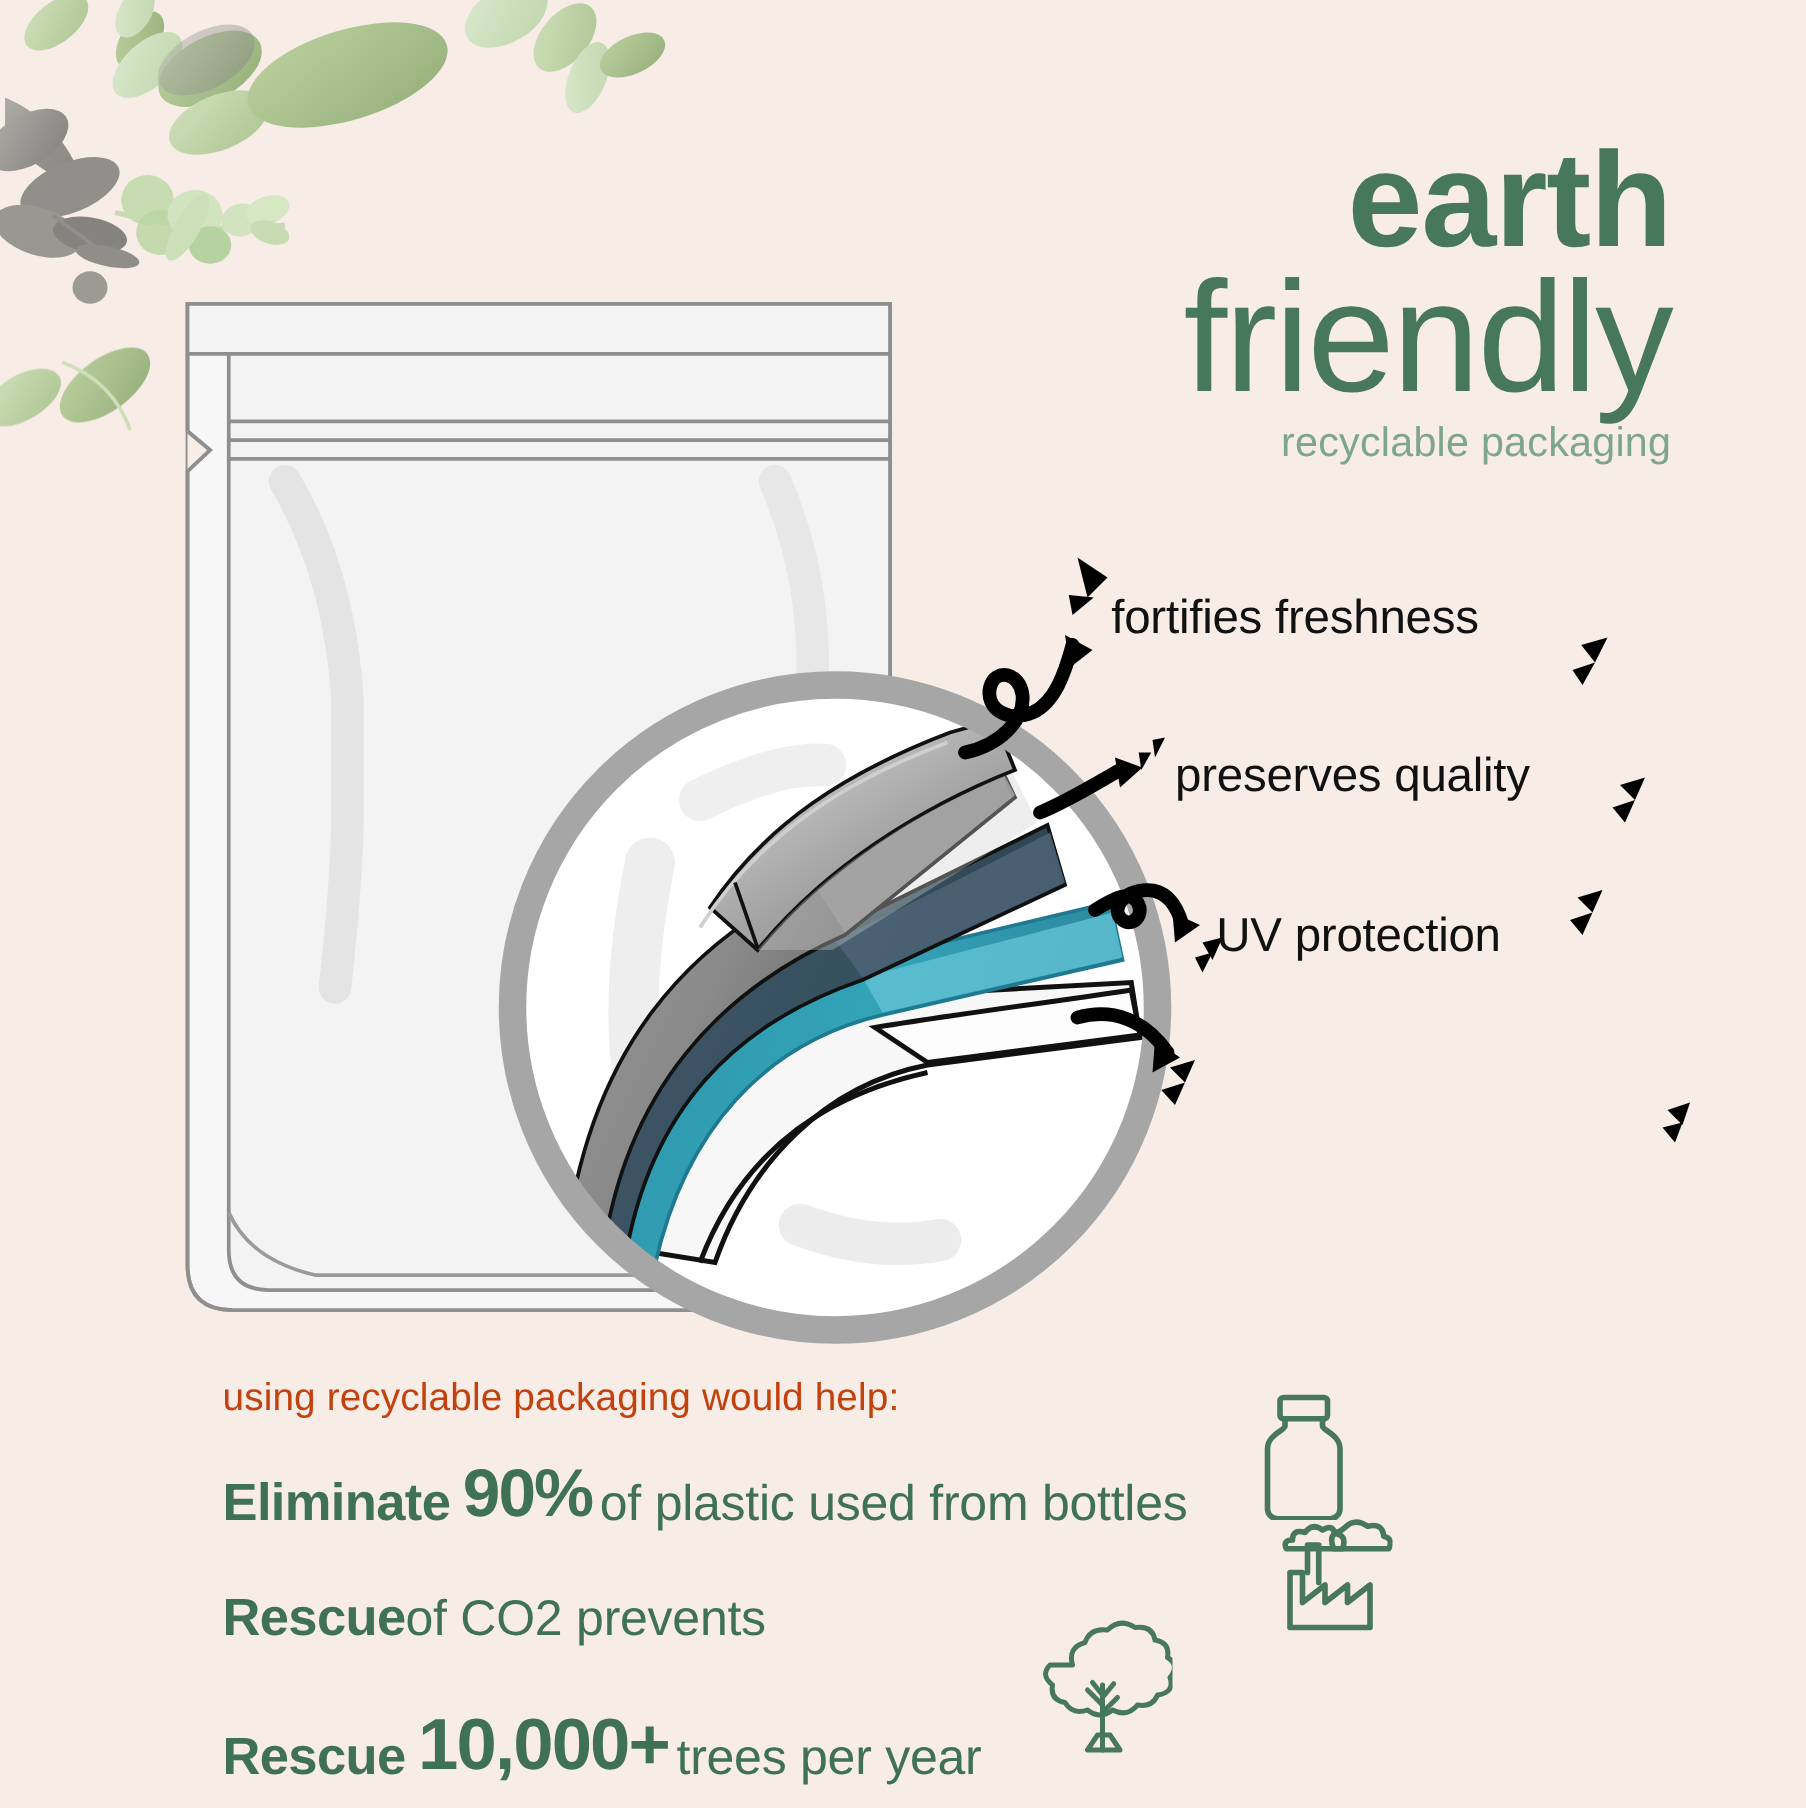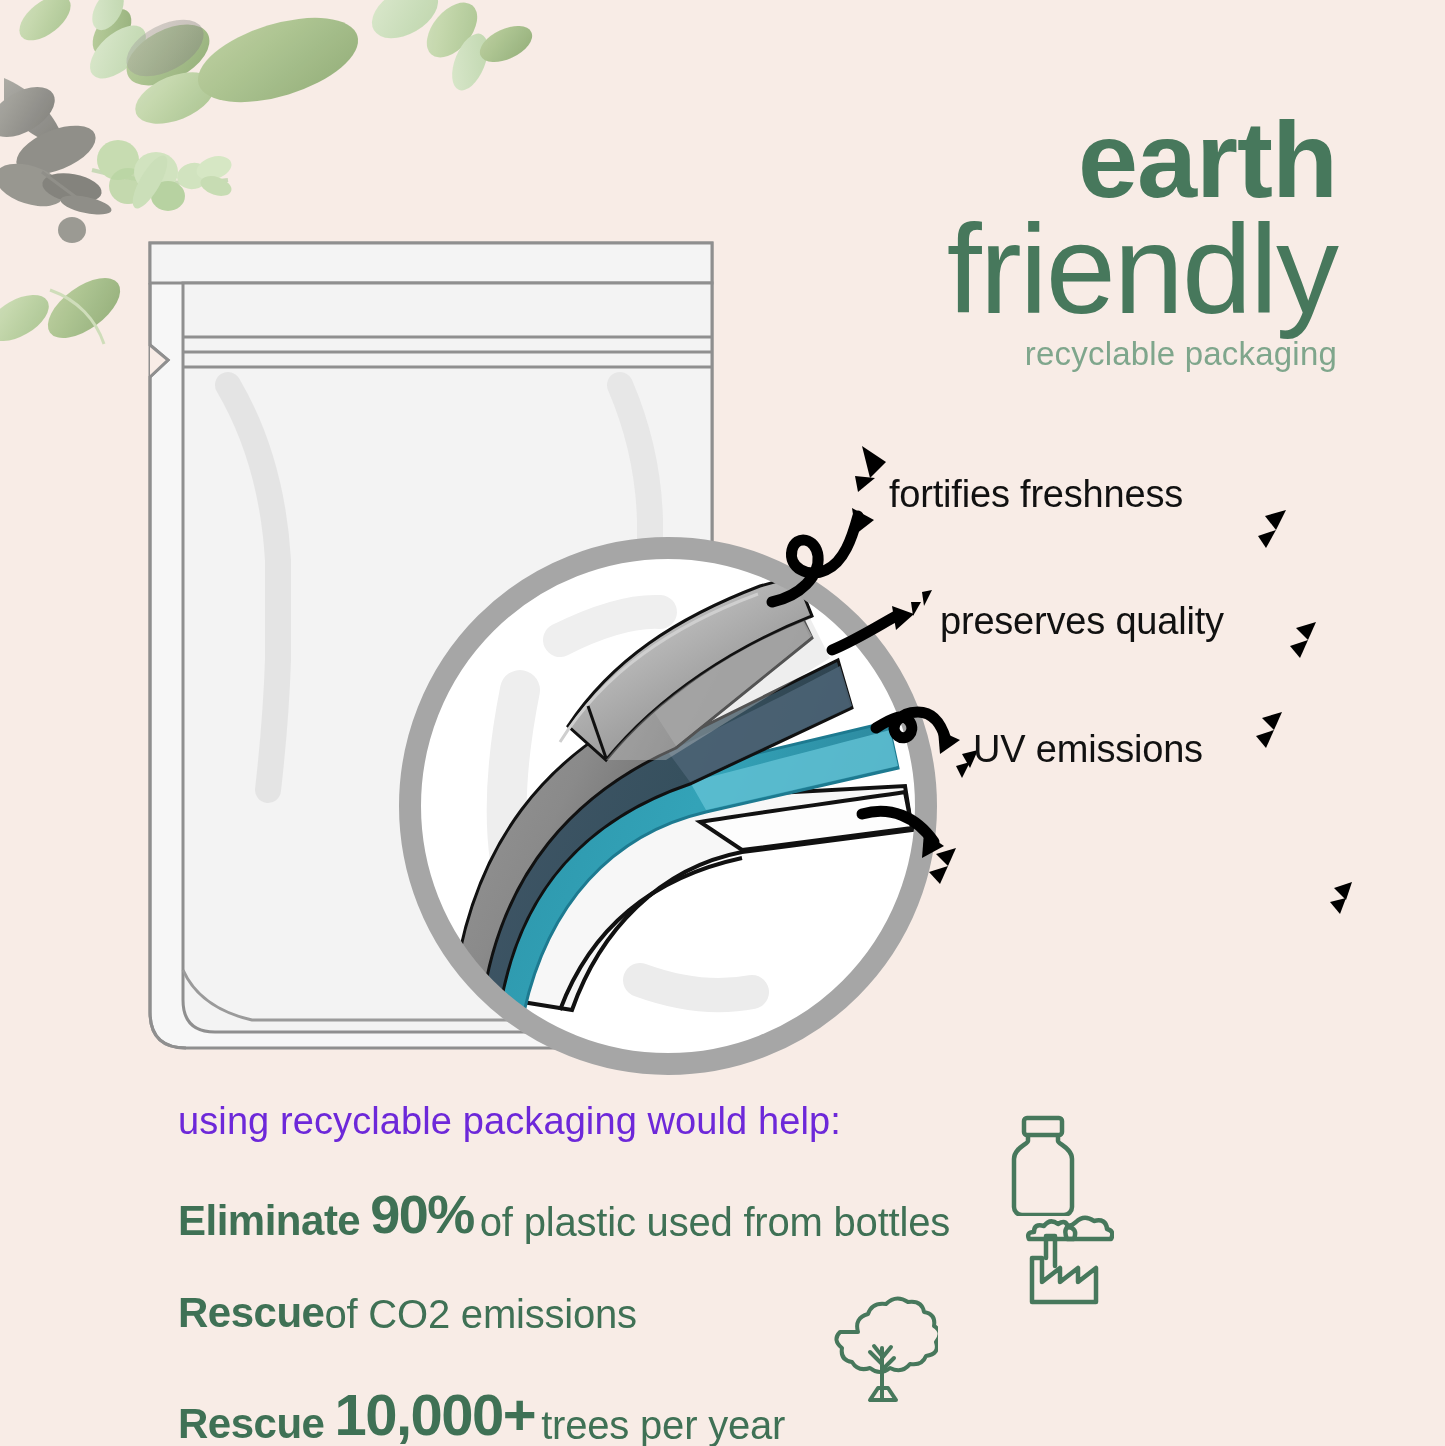--- a/index.html
+++ b/index.html
@@ -63,24 +63,24 @@
     letter-spacing:-0.2px;
   }
   .f1 { left:889px; top:473px; }
   .f2 { left:940px; top:600px; }
   .f3 { left:973px; top:728px; }
   .f4 { left:957px; top:860px; }
 
   
   .stats { position:absolute; left:178px; top:1100px; width:1100px; }
   .stats-lead {
-    font-size:38px;
-    color:#6d28d9;
+    font-size:31px;
+    color:#c2410c;
     letter-spacing:0.1px;
-    margin-bottom:40px;
+    margin-bottom:28px;
   }
   .stat-row {
     display:flex;
     align-items:flex-end;
     color:#3f7155;
     margin-bottom:44px;
     white-space:nowrap;
   }
   .stat-verb {
     font-size:42px;
@@ -305,34 +305,34 @@
 
       <path d="M936 854 L 956 848 L 948 866 Z"></path>
       <path d="M929 872 L 948 866 L 940 884 Z"></path>
       <path d="M1334 888 L 1352 882 L 1346 900 Z"></path>
       <path d="M1330 902 L 1346 898 L 1340 914 Z"></path>
     </g>
   </svg>
 
   <div class="feature f1">fortifies freshness</div>
   <div class="feature f2">preserves quality</div>
-  <div class="feature f3">UV emissions</div>
+  <div class="feature f3">UV protection</div>
 
   <div class="stats">
     <div class="stats-lead">using recyclable packaging would help:</div>
 
     <div class="stat-row row-1">
       <span class="stat-verb">Eliminate</span>
       <span class="stat-num">90%</span>
       <span class="stat-tail">of plastic used from bottles</span>
     </div>
 
     <div class="stat-row row-2">
       <span class="stat-verb">Rescue</span>
-      <span class="stat-tail">of CO2 emissions</span>
+      <span class="stat-tail">of CO2 prevents</span>
     </div>
 
     <div class="stat-row row-3">
       <span class="stat-verb">Rescue</span>
       <span class="stat-num">10,000+</span>
       <span class="stat-tail">trees per year</span>
     </div>
   </div>
 
   <svg class="stat-icon icon-bottle" width="86" height="104" viewBox="0 0 86 104">

